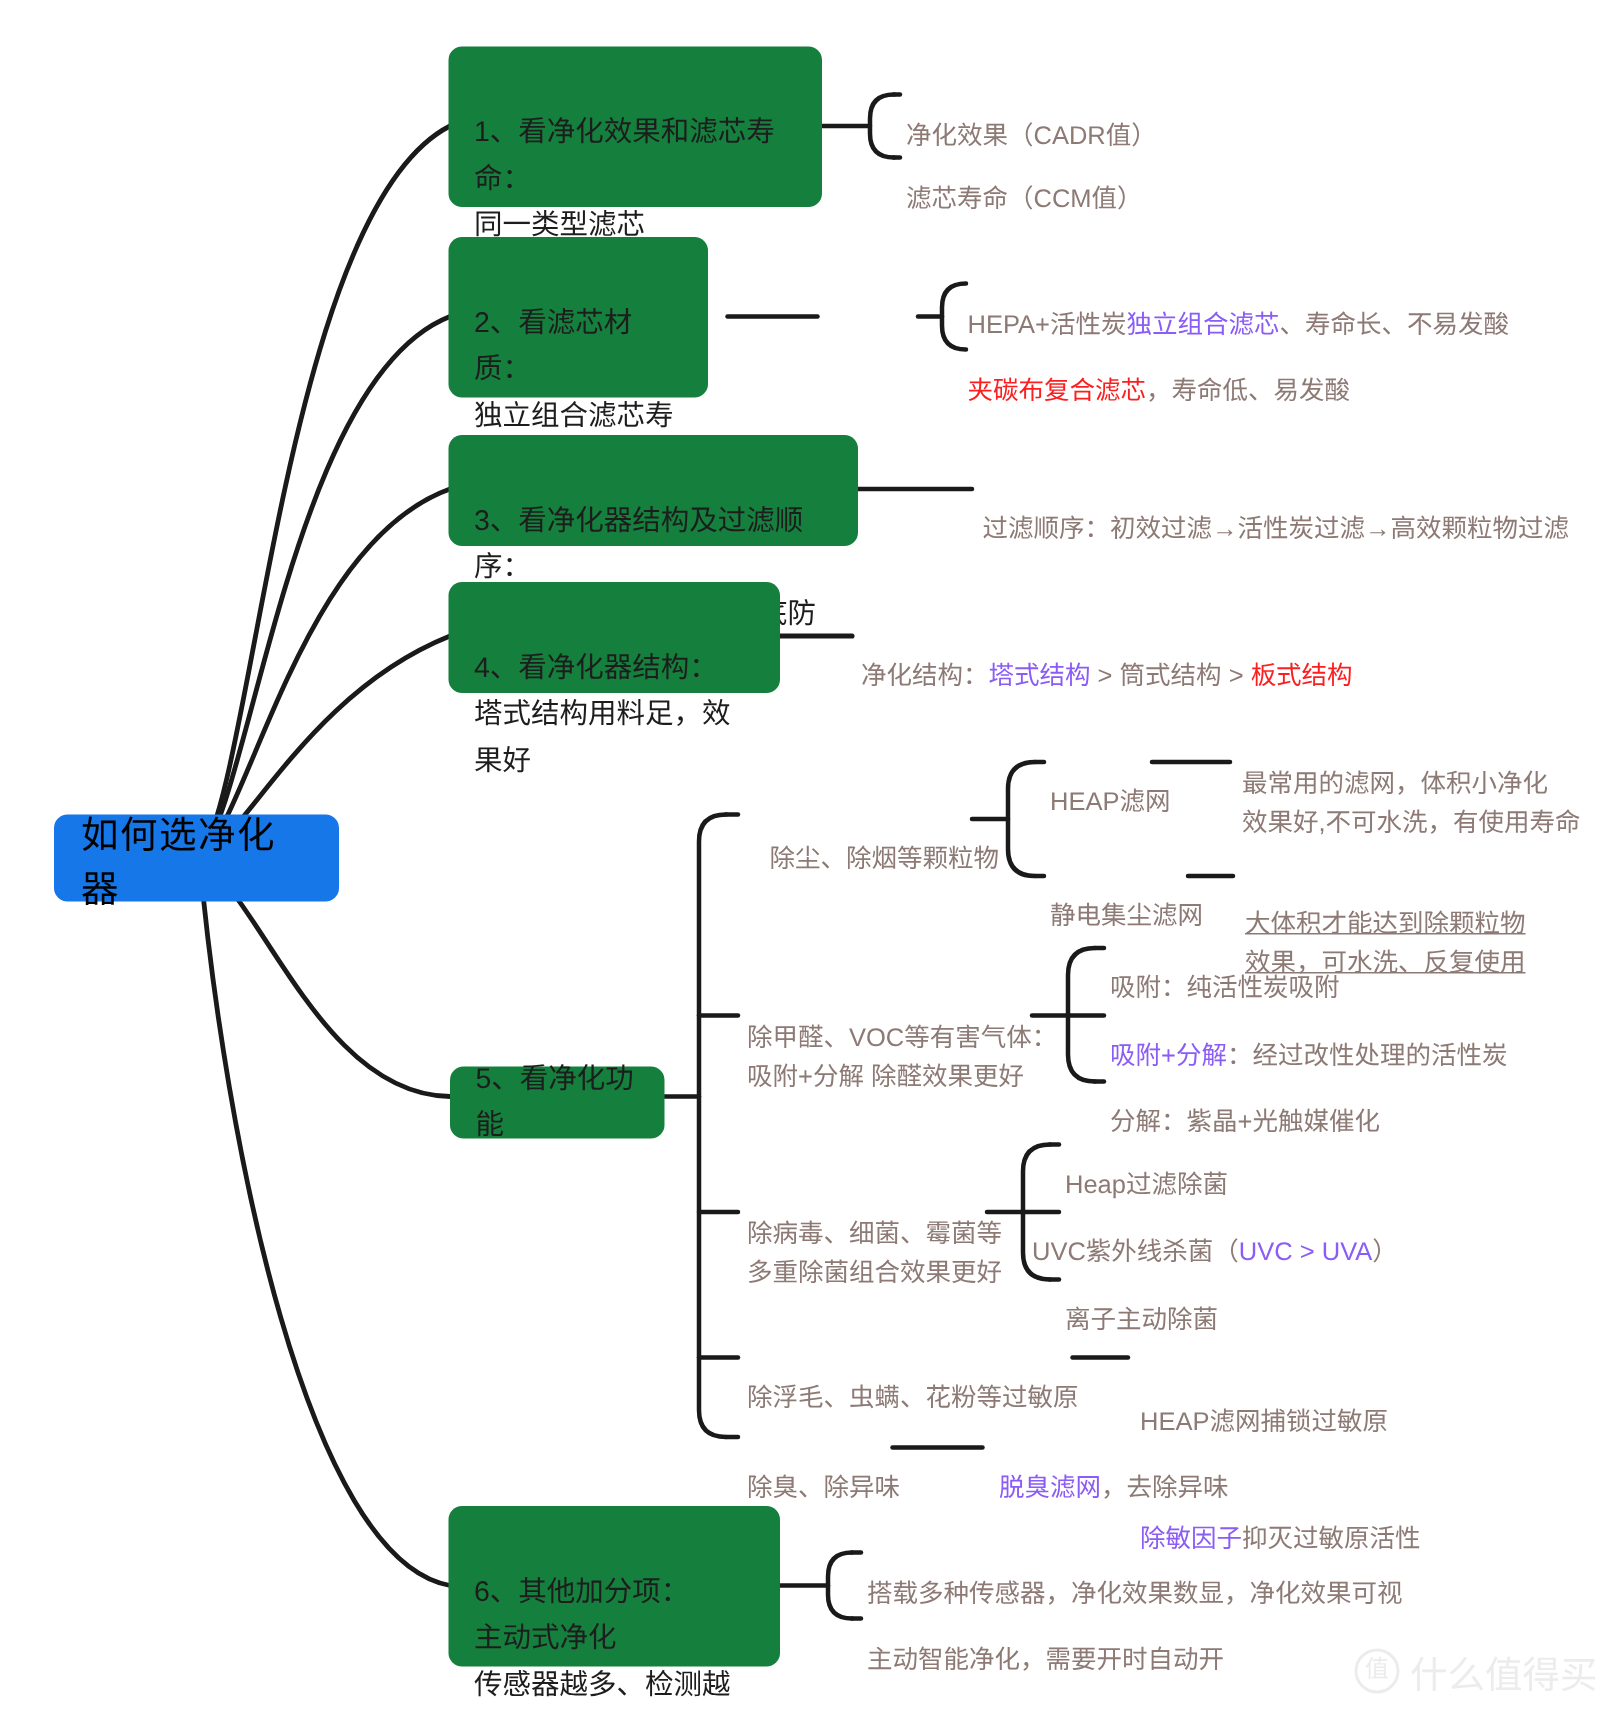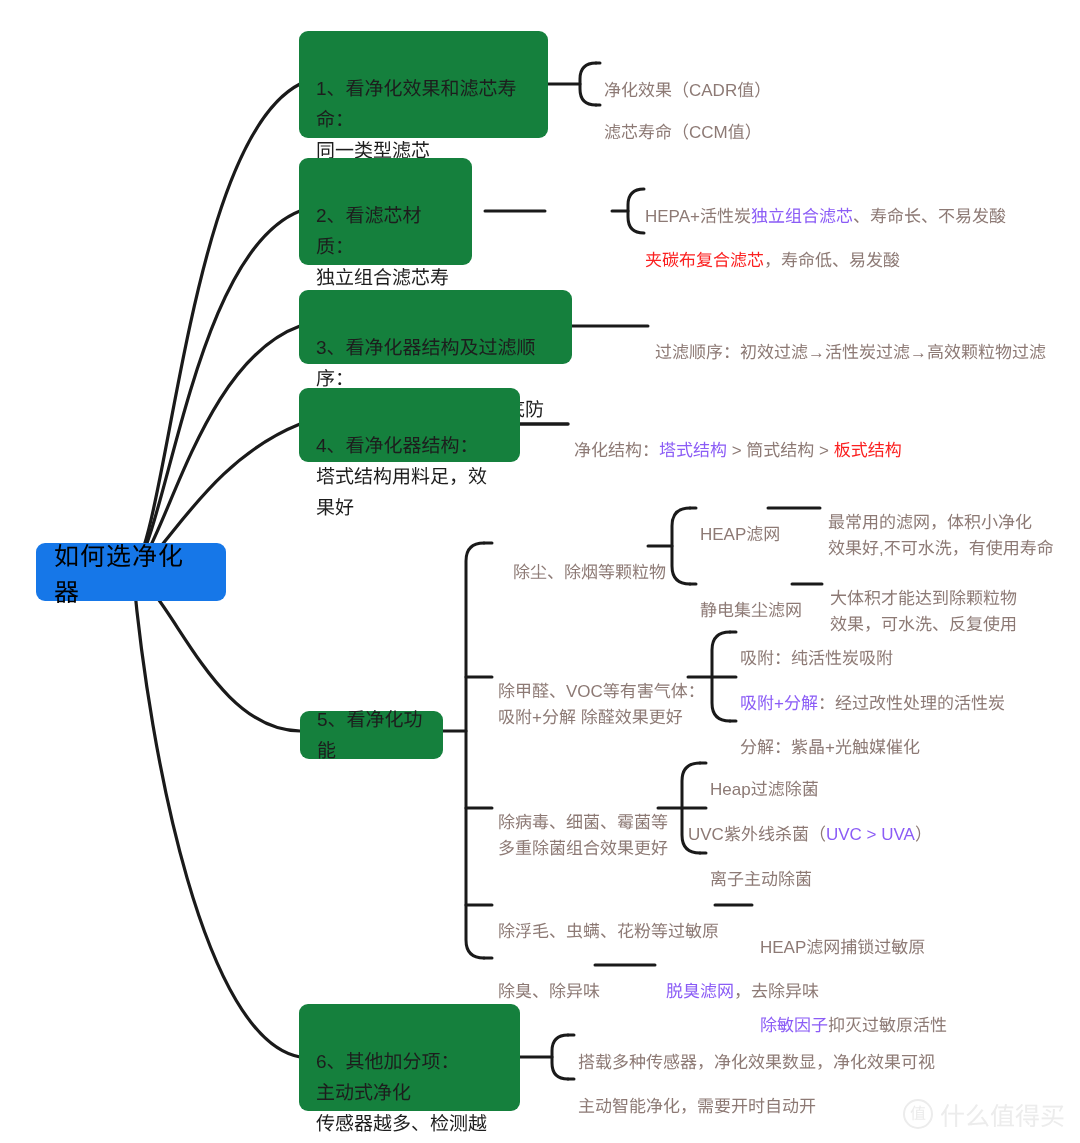--- a/index.html
+++ b/index.html
@@ -210,21 +210,21 @@
   <div class="leaf" style="left:700px;top:496px;">
     <span>HEAP滤网</span>
   </div>
   <div class="leaf" style="left:828px;top:484px;">
     <span>最常用的滤网，体积小净化
 效果好,不可水洗，有使用寿命</span>
   </div>
   <div class="leaf" style="left:700px;top:572px;">
     <span>静电集尘滤网</span>
   </div>
-  <div class="leaf" style="left:830px;top:560px;">
+  <div class="leaf" style="left:830px;top:577px;text-decoration:underline;">
     <span>大体积才能达到除颗粒物
 效果，可水洗、反复使用</span>
   </div>
 
   <div class="leaf" style="left:498px;top:653px;">
     <span>除甲醛、VOC等有害气体：
 吸附+分解 除醛效果更好</span>
   </div>
   <div class="leaf" style="left:740px;top:620px;">
     <span>吸附：纯活性炭吸附</span>

